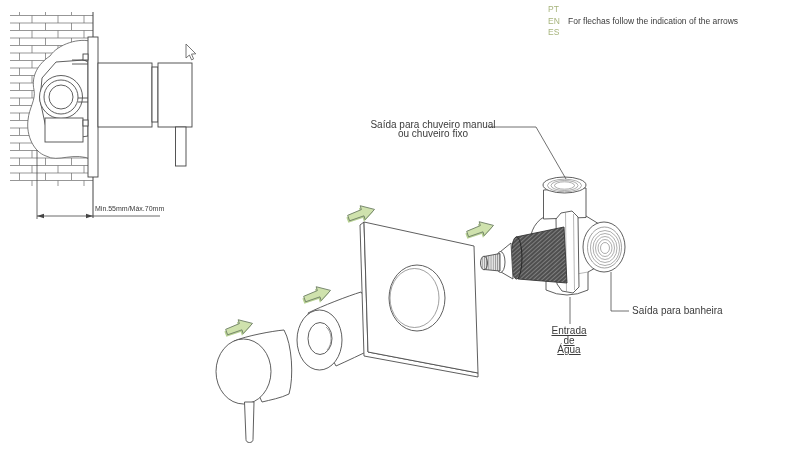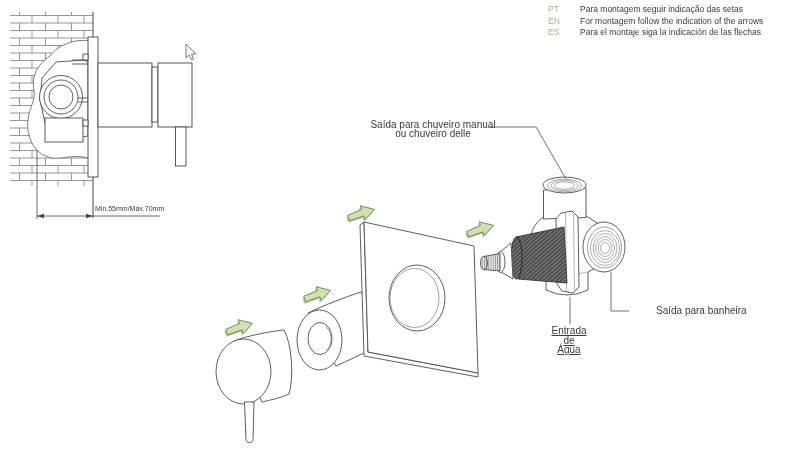--- a/index.html
+++ b/index.html
@@ -3,26 +3,26 @@
 <meta charset="utf-8">
 <style>
   html,body{margin:0;padding:0;background:#ffffff;}
   body{width:800px;height:470px;position:relative;overflow:hidden;
        font-family:"Liberation Sans", sans-serif;color:#3b3b3b;}
   svg{position:absolute;left:0;top:0;}
   .lbl{position:absolute;font-size:10px;line-height:9.5px;color:#3b3b3b;white-space:nowrap;}
   .lbl.center{text-align:center;white-space:normal;}
   .dim-label{position:absolute;left:95px;top:205px;font-size:7px;color:#3b3b3b;white-space:nowrap;}
   .instructions{position:absolute;left:548px;top:4px;font-size:8.5px;line-height:11.6px;}
-  .instructions .row{display:flex;gap:17px;align-items:baseline;}
+  .instructions .row{display:flex;gap:5px;align-items:baseline;}
   .instructions .code{color:#a7b47c;width:15px;flex:none;}
   .instructions .txt{color:#3b3b3b;}
   .top-outlet{left:368px;top:120px;width:130px;line-height:9px;}
   .water-inlet{left:546px;top:326px;width:46px;text-decoration:underline;}
-  .bath-outlet{left:632px;top:306px;margin-left:24px;}
+  .bath-outlet{left:632px;top:306px;}
 </style>
 </head>
 <body>
 
 <svg width="800" height="470" viewBox="0 0 800 470">
   <defs>
     <pattern id="brick" width="26" height="15" patternUnits="userSpaceOnUse">
       <path d="M0,0.5 H26 M0,8 H26" stroke="#6a6a6a" stroke-width="0.7" fill="none"></path>
       <path d="M6,0.5 V8 M19.5,8 V15" stroke="#6a6a6a" stroke-width="0.7" fill="none"></path>
     </pattern>
@@ -150,37 +150,35 @@
       <path d="M489,127 L536,127 L566,179"></path>
       <path d="M611,272 L611,311 L629,311"></path>
       <path d="M570,297 L570,324"></path>
     </g>
   </g>
 </svg>
 
 <div class="instructions">
   <div class="row">
     <span class="code">PT</span>
-    <span class="txt">Para montagem seguir indicação das setas</span>
   </div>
   <div class="row">
     <span class="code">EN</span>
-    <span class="txt">For montagem follow the indication of the arrows</span>
+    <span class="txt">For flechas follow the indication of the arrows</span>
   </div>
   <div class="row">
     <span class="code">ES</span>
-    <span class="txt">Para el montaje siga la indicación de las flechas</span>
   </div>
 </div>
 
 <div class="dim-label">Min.55mm/Máx.70mm</div>
 
 <div class="lbl center top-outlet">
   <div>Saída para chuveiro manual</div>
-  <div>ou chuveiro delle</div>
+  <div>ou chuveiro fixo</div>
 </div>
 
 <div class="lbl center water-inlet">
   <div>Entrada</div>
   <div>de</div>
   <div>Água</div>
 </div>
 
 <div class="lbl bath-outlet">Saída para banheira</div>
 

